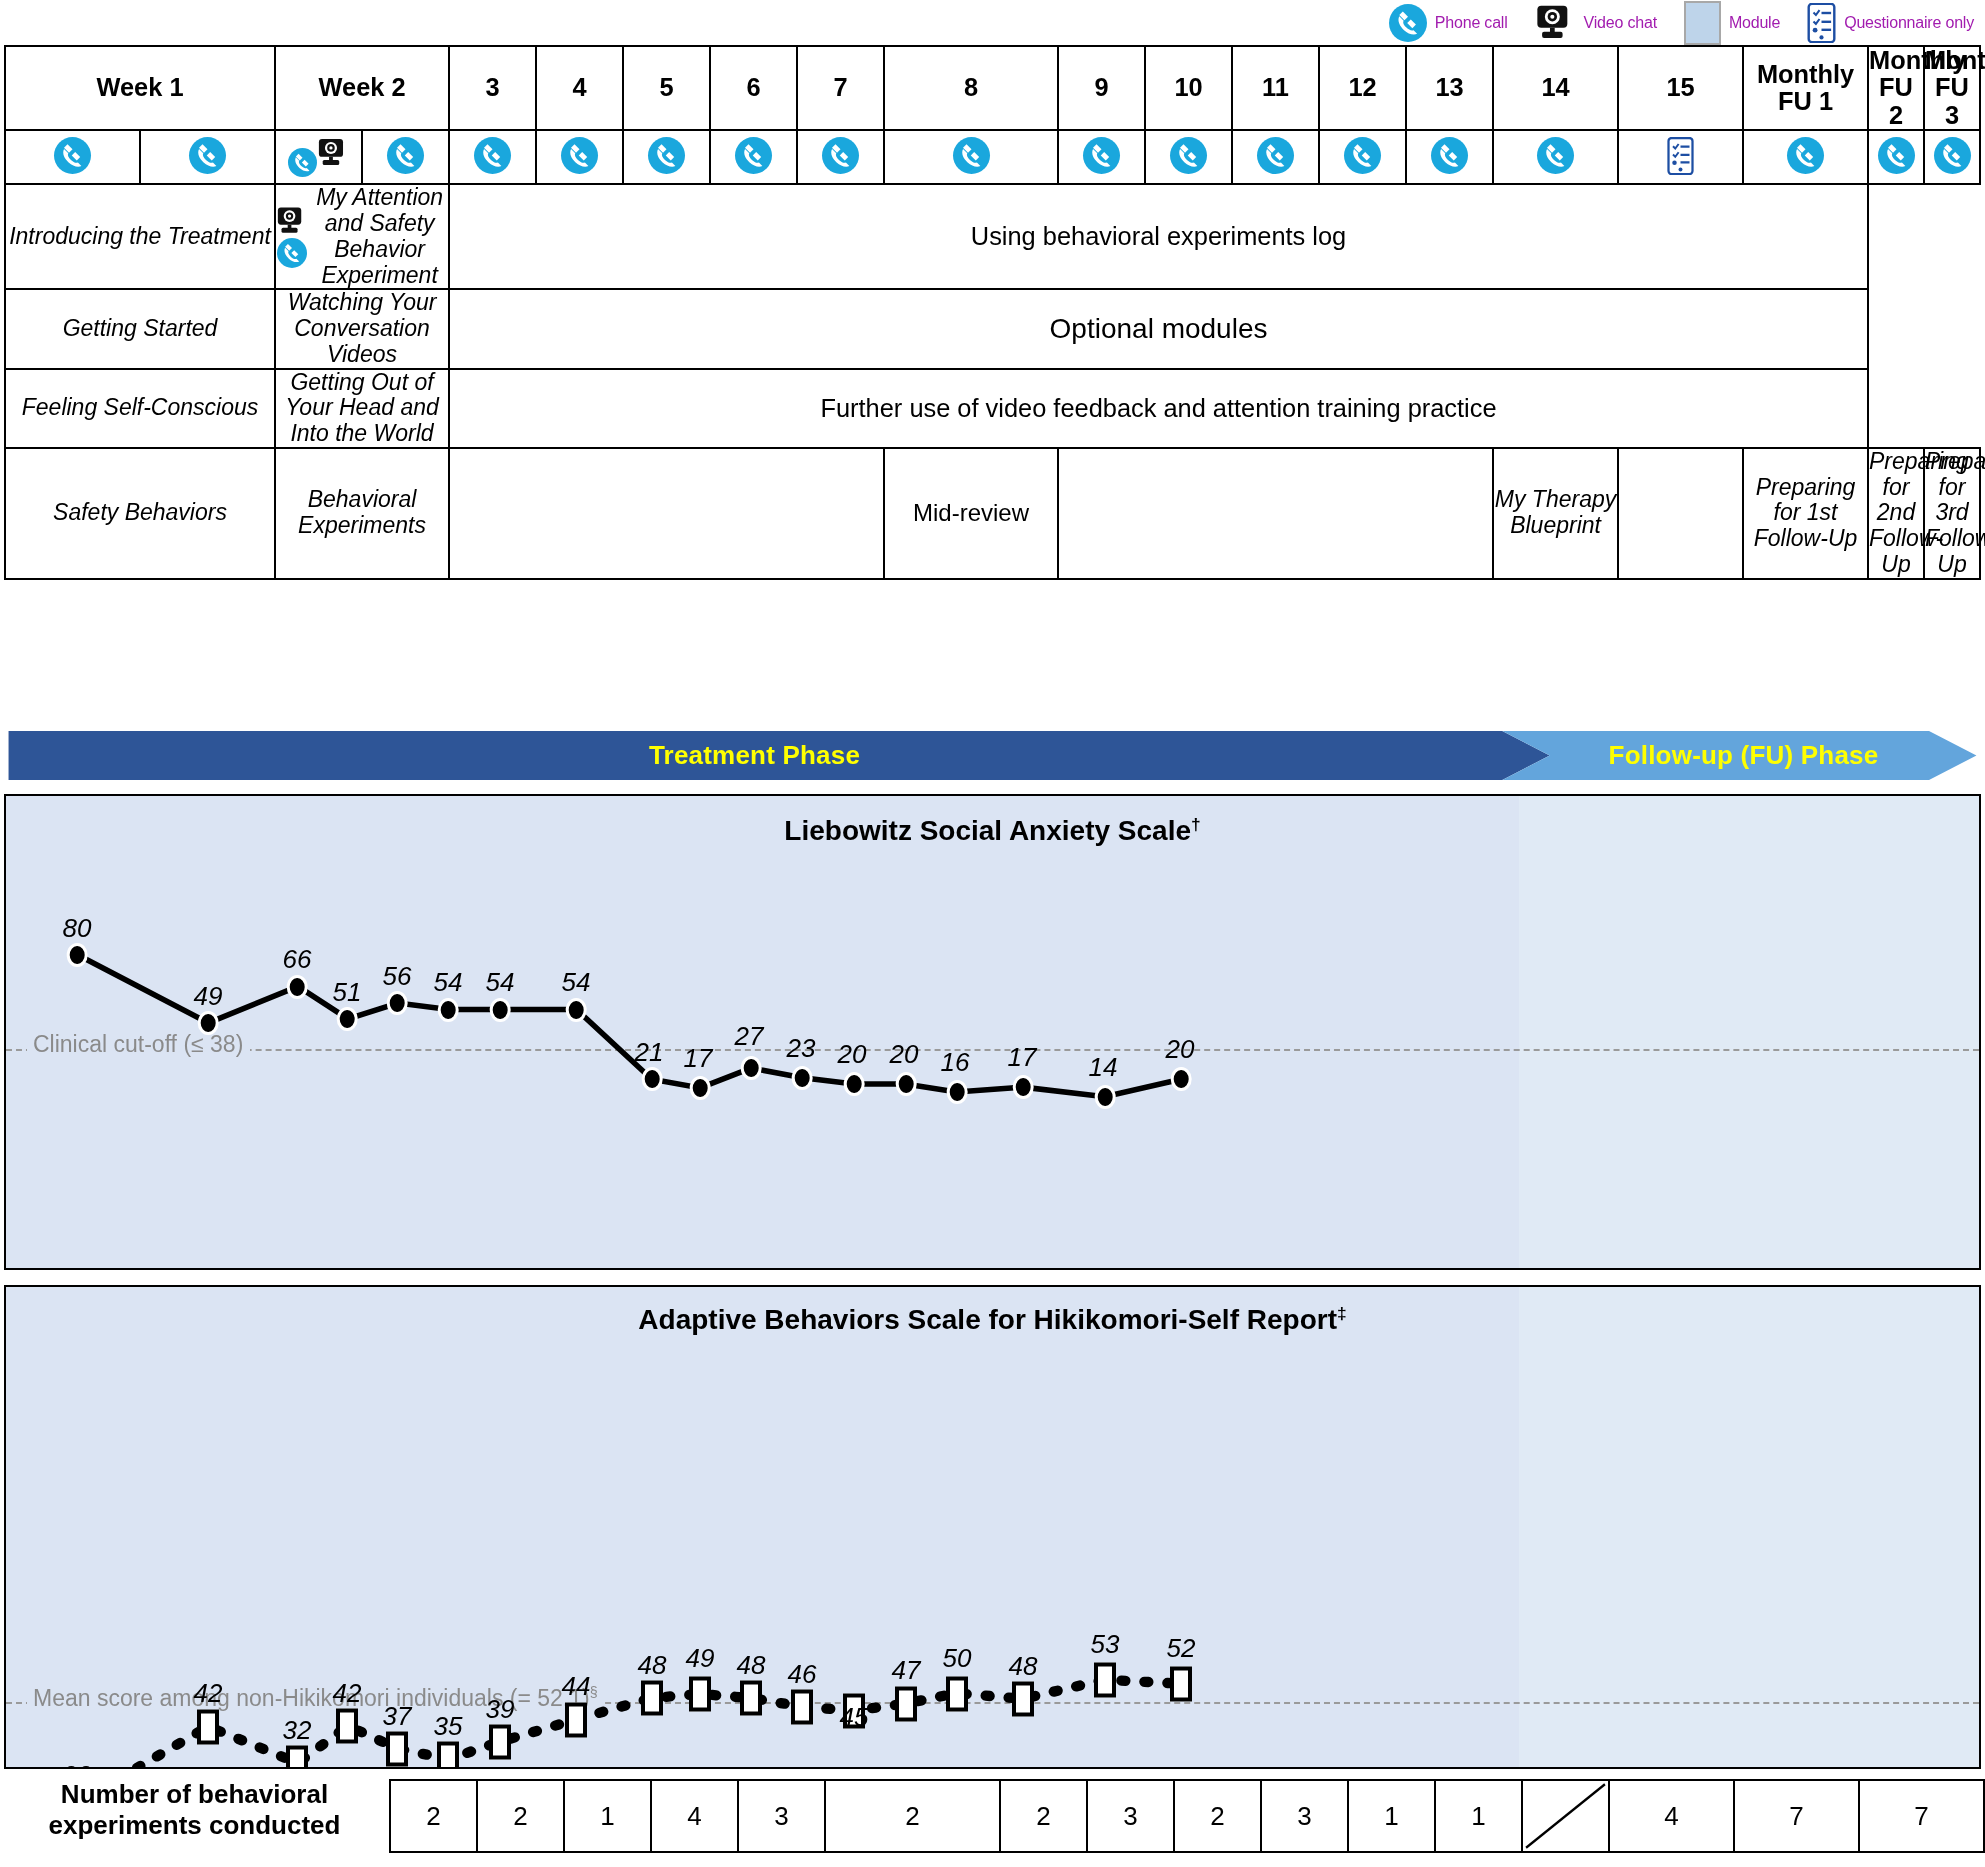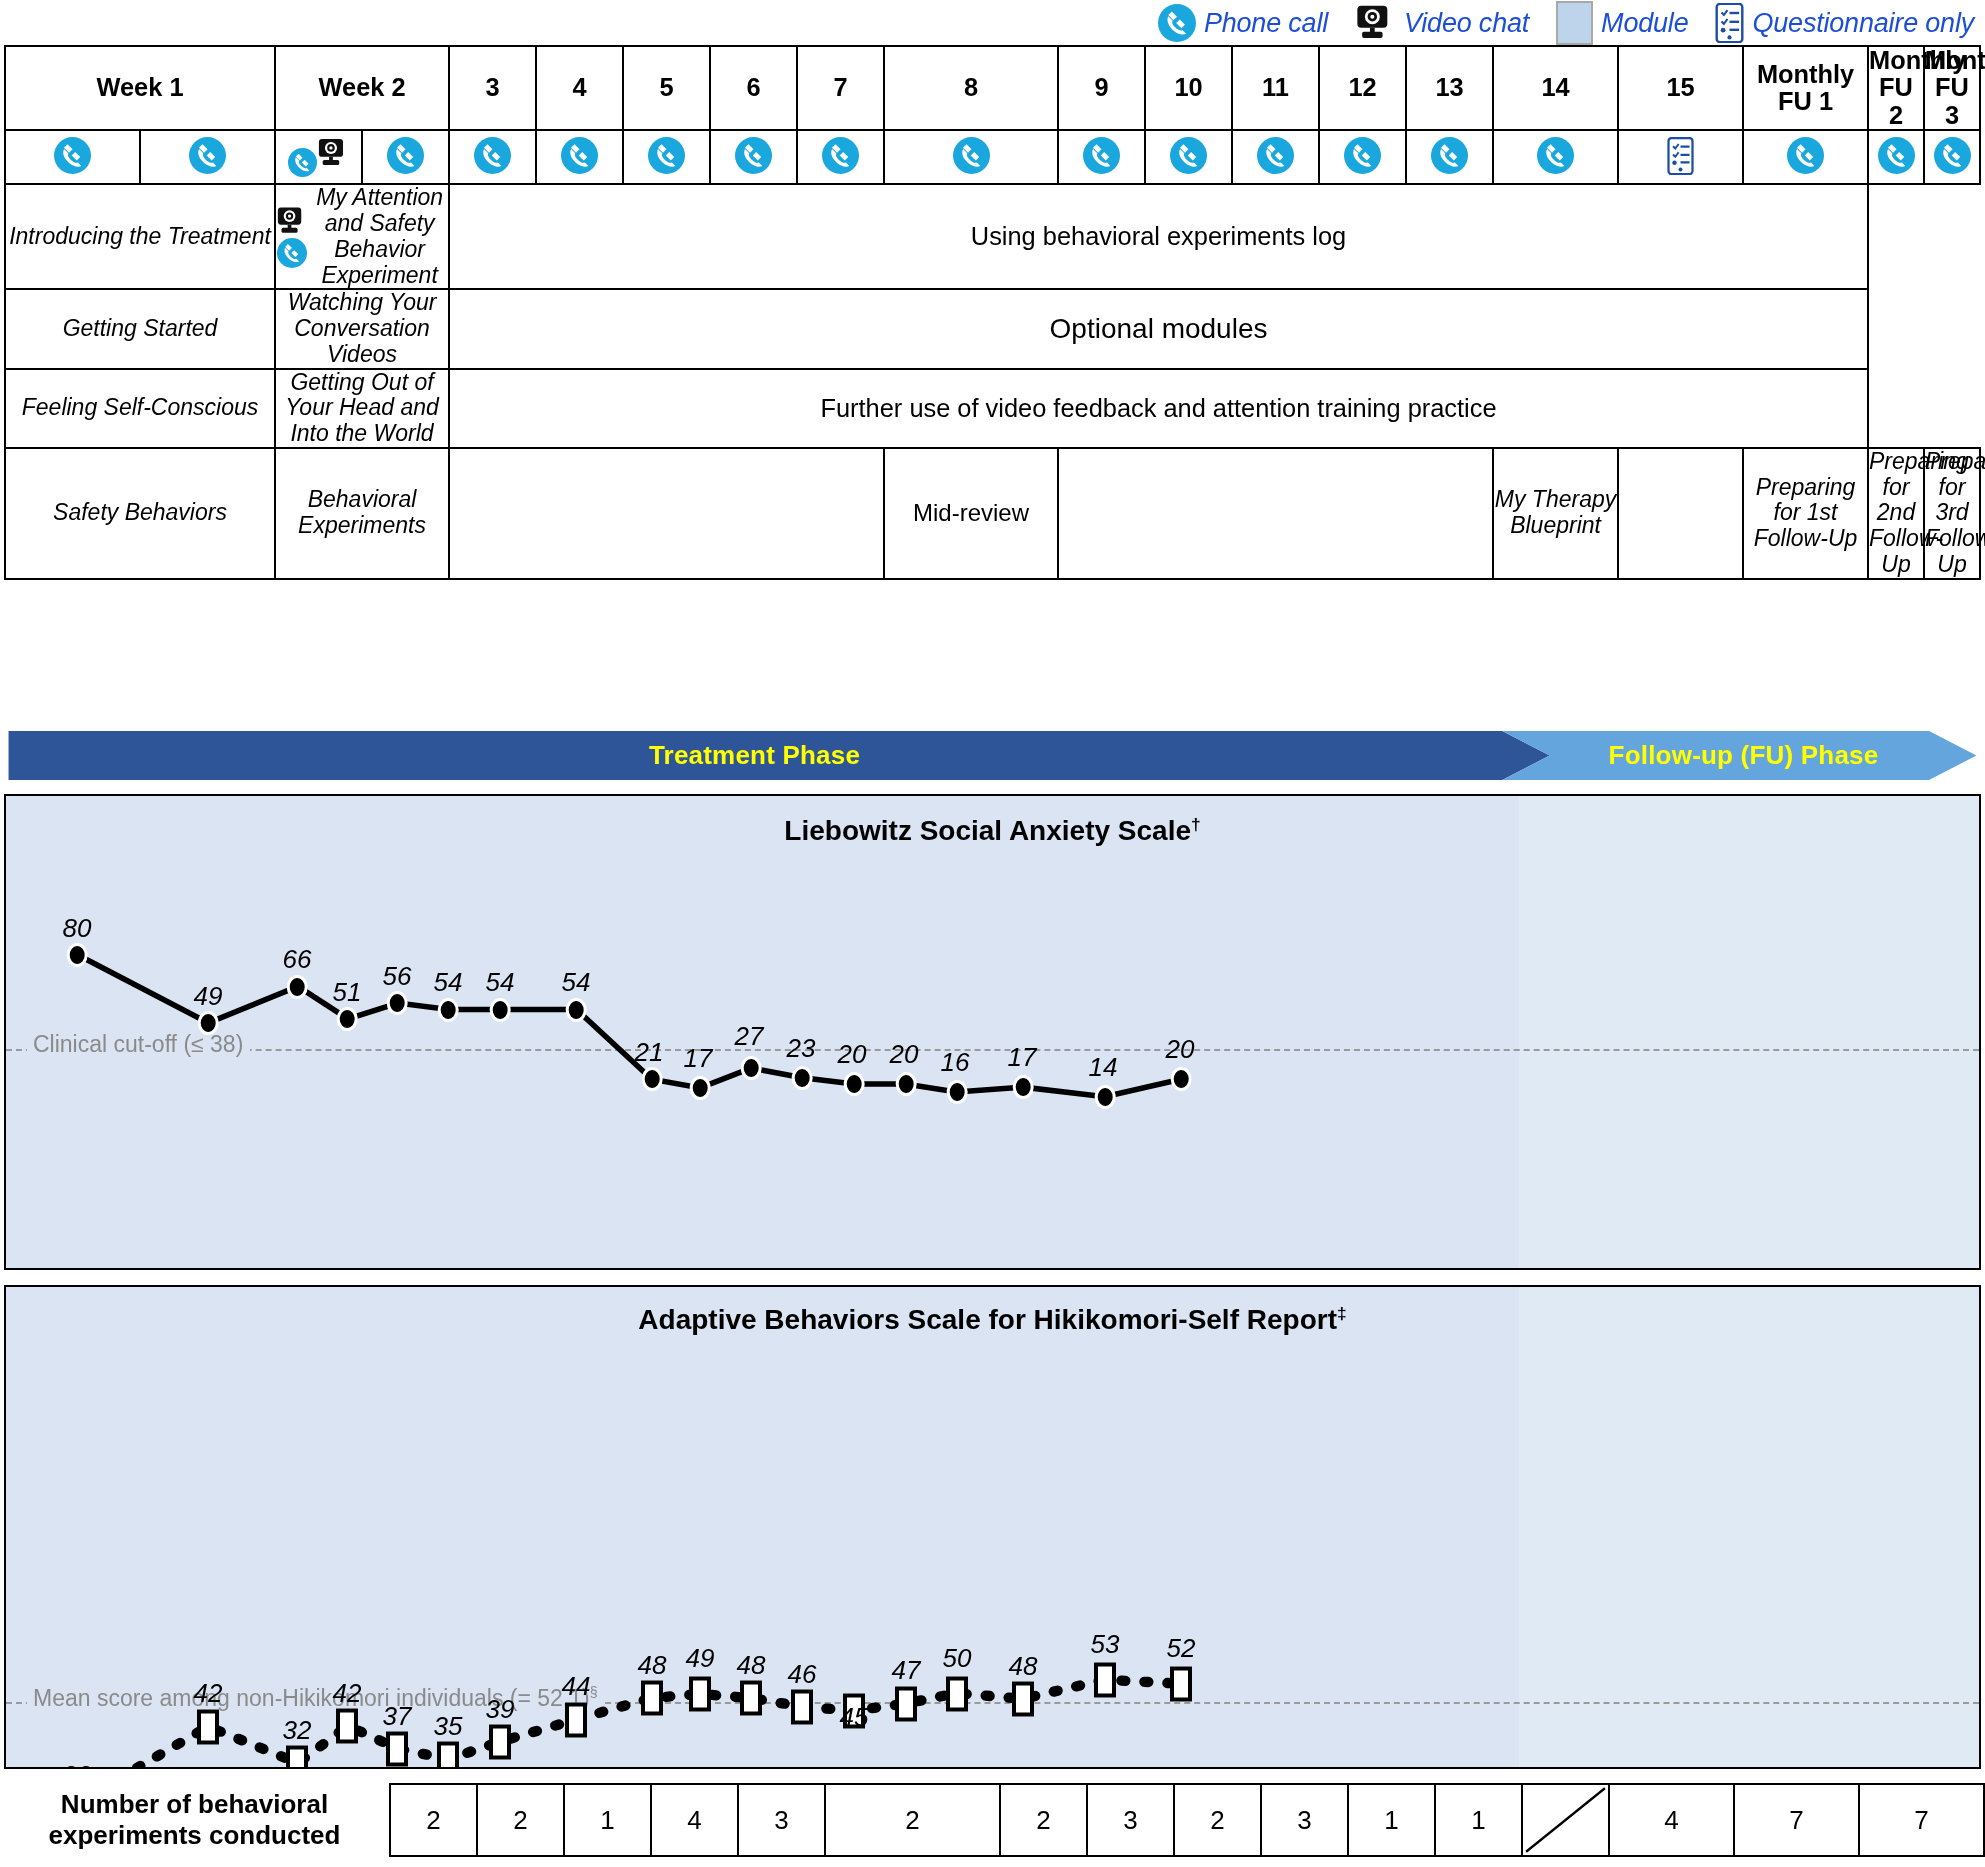--- a/index.html
+++ b/index.html
@@ -2,21 +2,21 @@
 <html style="font-size:12.7px"><head>
 <meta charset="utf-8">
 <style>
   html,body{margin:0;padding:0;background:#fff;}
   body{width:1985px;height:1868px;font-family:"Liberation Sans",sans-serif;color:#000;position:relative;overflow:hidden;}
   .wrap{position:relative;width:1985px;height:1868px;}
 
   
   .legend{position:absolute;left:0;top:0;width:1985px;height:46px;display:flex;align-items:center;justify-content:flex-end;padding-right:11px;box-sizing:border-box;}
   .legend .li{display:flex;align-items:center;gap:8px;margin-left:27px;}
-  .legend .lbl{font-size:27px;color:#1d4ed8;letter-spacing:-0.2px;font-style:italic;}
+  .legend .lbl{font-size:16px;color:#a21caf;letter-spacing:-0.2px;}
 
   
   .phone{display:inline-block;border-radius:50%;background:#1aa7dd;position:relative;}
   .phone svg{position:absolute;left:0;top:0;}
   .cam{display:inline-block;position:relative;}
   .quest{display:inline-block;position:relative;}
   .swatch{width:37px;height:44px;background:#bed4ea;border:2.4px solid #a8a8a8;box-sizing:border-box;}
 
   
   .grid{position:absolute;left:4px;top:45px;width:1977px;}
@@ -44,21 +44,21 @@
   .ctitle{position:absolute;left:0;right:0;text-align:center;font-weight:bold;font-size:28px;}
   .cutline{position:absolute;height:0;border-top:2.4px dashed #9a9a9a;}
   .cutlabel{position:absolute;font-size:23px;color:#8a8a8a;background:#dbe4f3;padding:0 6.4px;white-space:nowrap;}
   .dot{position:absolute;width:20.6px;height:24px;border-radius:50%;background:#000;border:3.2px solid #fff;box-sizing:border-box;transform:translate(-50%,-50%);}
   .sq{position:absolute;width:22px;height:35px;background:#fff;border:4.8px solid #000;box-sizing:border-box;transform:translate(-50%,-50%);}
   .vlab{position:absolute;font-size:26px;transform:translate(-50%,-100%);white-space:nowrap;}
   .vlab.it{font-style:italic;font-weight:500;}
   svg.series{position:absolute;left:0;top:0;overflow:visible;}
 
   
-  .bottom{position:absolute;left:0;bottom:6.4px;width:1985px;display:flex;align-items:center;}
+  .bottom{position:absolute;left:0;bottom:6.4px;width:1985px;display:flex;align-items:flex-start;}
   .blabel{width:413px;text-align:center;font-weight:bold;font-size:26px;line-height:1.2;}
   table.be{border-collapse:collapse;table-layout:fixed;}
   table.be td{border:2.4px solid #000;height:68px;text-align:center;font-size:26px;background:#fff;}
   .slashcell{position:relative;}
   .slashcell .sl{position:absolute;left:0;top:0;width:100%;height:100%;}
   sup{font-size:0.62em;vertical-align:super;}
 </style>
 </head>
 <body>
 

